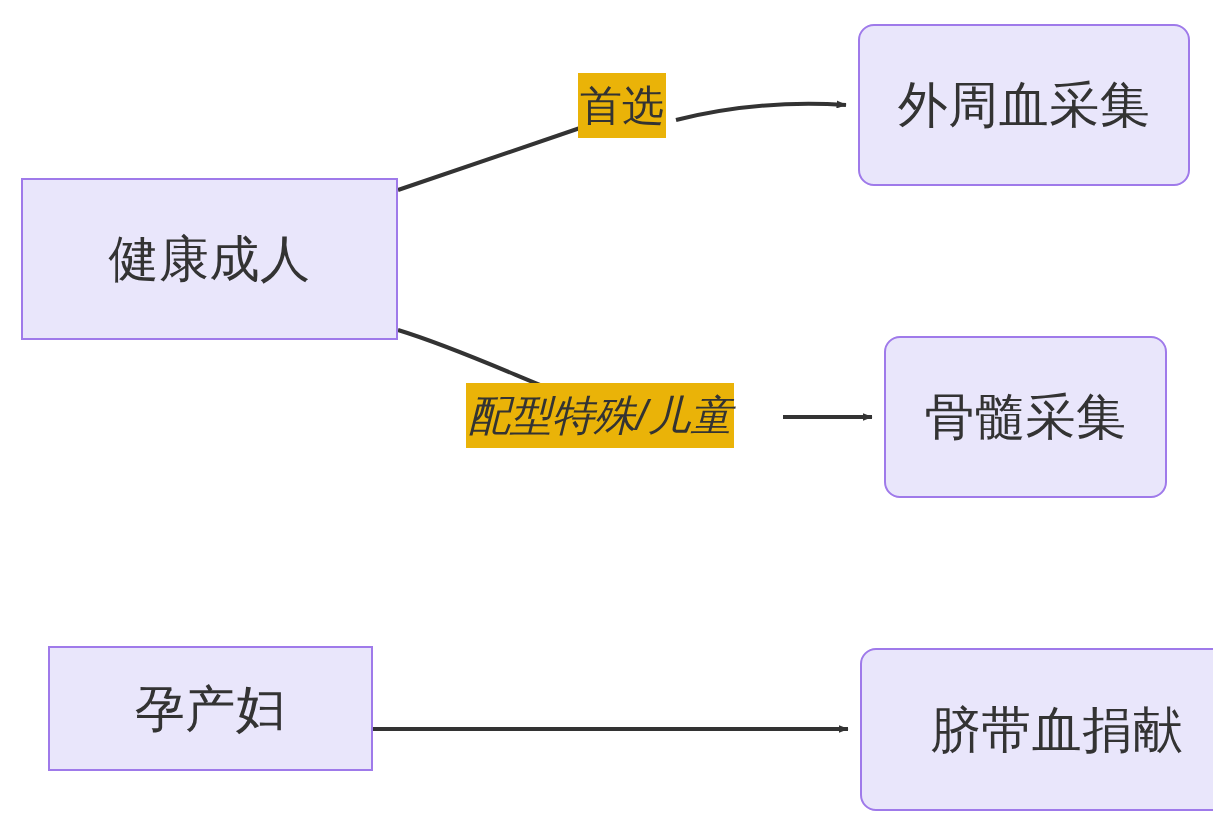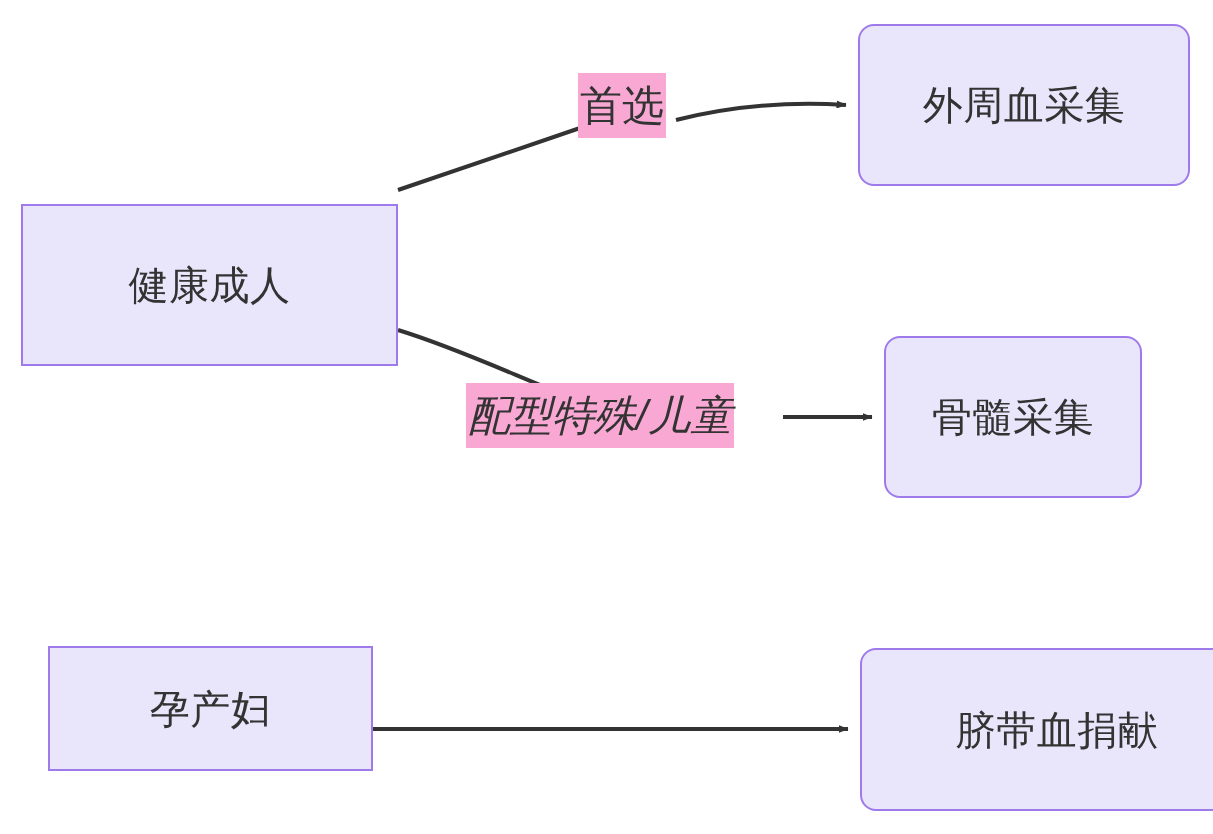--- a/index.html
+++ b/index.html
@@ -33,36 +33,36 @@
     display: flex;
     align-items: center;
     justify-content: center;
     color: #333333;
     line-height: 1.2;
   }
   .node.rounded {
     border-radius: 16px;
   }
   .node-label {
-    font-size: 40px;
+    font-size: 50px;
     color: #333333;
     white-space: nowrap;
     letter-spacing: 0.5px;
   }
 
   
-  #node-healthy-adult { left: 21px;  top: 178px; width: 377px; height: 162px; margin-top: 26px; }
+  #node-healthy-adult { left: 21px;  top: 178px; width: 377px; height: 162px; }
   #node-peripheral    { left: 858px; top: 24px;  width: 332px; height: 162px; }
-  #node-marrow        { left: 884px; top: 336px; width: 258px; height: 162px; }
+  #node-marrow        { left: 884px; top: 336px; width: 283px; height: 162px; }
   #node-pregnant      { left: 48px;  top: 646px; width: 325px; height: 125px; }
   #node-cordblood     { left: 860px; top: 648px; width: 394px; height: 163px; }
 
   .edge-label {
     position: absolute;
-    background: #f9a8d4;
+    background: #eab308;
     color: #333333;
     font-size: 42px;
     line-height: 1.55;
     white-space: nowrap;
     padding: 0 2px;
     box-sizing: border-box;
   }
   #edge-label-first    { left: 578px; top: 73px;  }
   #edge-label-special  { left: 466px; top: 383px; font-style: italic; }
 </style>

